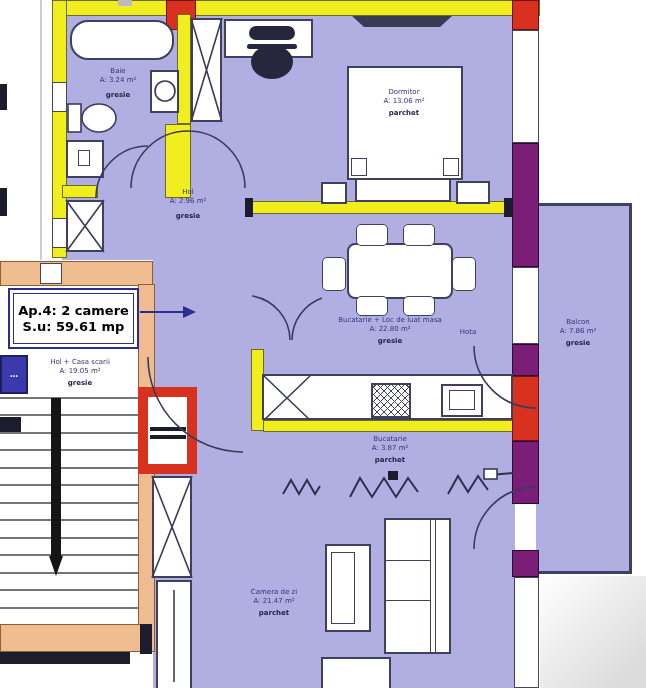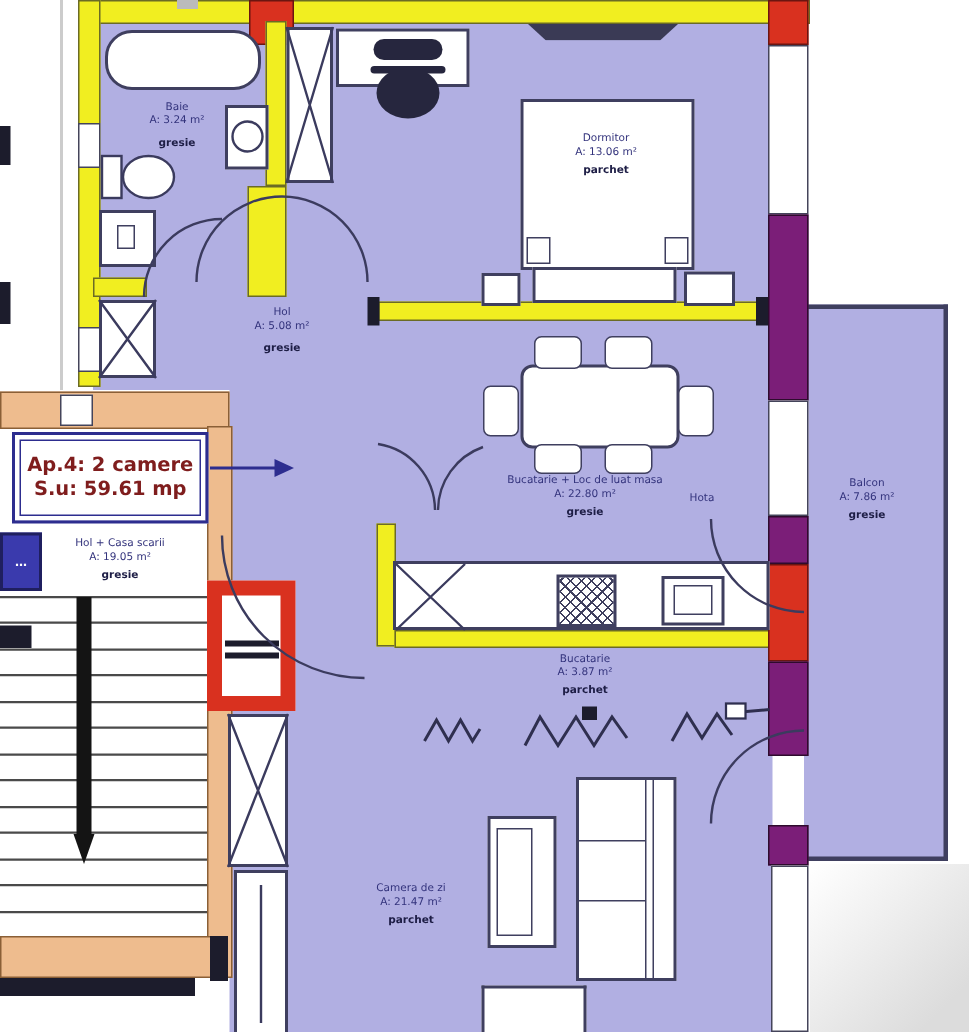--- a/index.html
+++ b/index.html
@@ -14,21 +14,21 @@
   .redseg{background:#d9311f;border:1px solid #6b1510;}
   .purpleseg{background:#7b1e78;border:1px solid #2e0b2d;}
   .darkbar{background:#1c1c2c;}
   .rlabel{position:absolute;display:flex;flex-direction:column;align-items:center;
           text-align:center;font-size:7px;line-height:9px;color:#33337c;z-index:40;}
   .rfloor{font-weight:bold;color:#1d1d45;margin-top:3px;}
   .gap6 .rfloor{margin-top:6px;}
   .apbox{position:absolute;left:8px;top:288px;width:127px;height:57px;background:#fff;
          border:2px solid #2d2d8f;box-shadow:inset 0 0 0 3px #fff, inset 0 0 0 4px #2d2d8f;
          display:flex;flex-direction:column;justify-content:center;align-items:center;
-         font-size:13px;font-weight:bold;color:#7f1d1d;line-height:16px;z-index:40;}
+         font-size:13px;font-weight:bold;color:#000000;line-height:16px;z-index:40;}
   .bluebox{position:absolute;left:0;top:355px;width:24px;height:35px;background:#3a3aad;
          border:2px solid #1f1f5f;color:#fff;font-size:8px;font-weight:bold;
          display:flex;align-items:center;justify-content:center;z-index:40;}
   .stove{background:
      repeating-linear-gradient(45deg,#3f3f5f 0 1px,transparent 1px 5px),
      repeating-linear-gradient(-45deg,#3f3f5f 0 1px,transparent 1px 5px),#fff;
      border:2px solid #3f3f5f;}
   .watermark{position:absolute;left:120px;top:262px;width:480px;height:160px;
      font-size:112px;font-weight:bold;letter-spacing:4px;color:rgba(255,255,255,0.30);
      text-align:center;line-height:160px;z-index:60;pointer-events:none;}
@@ -175,23 +175,23 @@
   <div class="rlabel gap6" style="left:88px;top:67px;width:60px">
     <span>Baie</span>
     <span>A: 3.24 m²</span>
     <span class="rfloor">gresie</span>
   </div>
   <div class="rlabel" style="left:364px;top:88px;width:80px">
     <span>Dormitor</span>
     <span>A: 13.06 m²</span>
     <span class="rfloor">parchet</span>
   </div>
-  <div class="rlabel gap6" style="left:158px;top:204px;width:60px">
+  <div class="rlabel gap6" style="left:158px;top:188px;width:60px">
     <span>Hol</span>
-    <span>A: 5.08 m²</span>
+    <span>A: 2.96 m²</span>
     <span class="rfloor">gresie</span>
   </div>
   <div class="rlabel" style="left:328px;top:316px;width:124px">
     <span>Bucatarie + Loc de luat masa</span>
     <span>A: 22.80 m²</span>
     <span class="rfloor">gresie</span>
   </div>
   <div class="rlabel" style="left:352px;top:435px;width:76px">
     <span>Bucatarie</span>
     <span>A: 3.87 m²</span>

